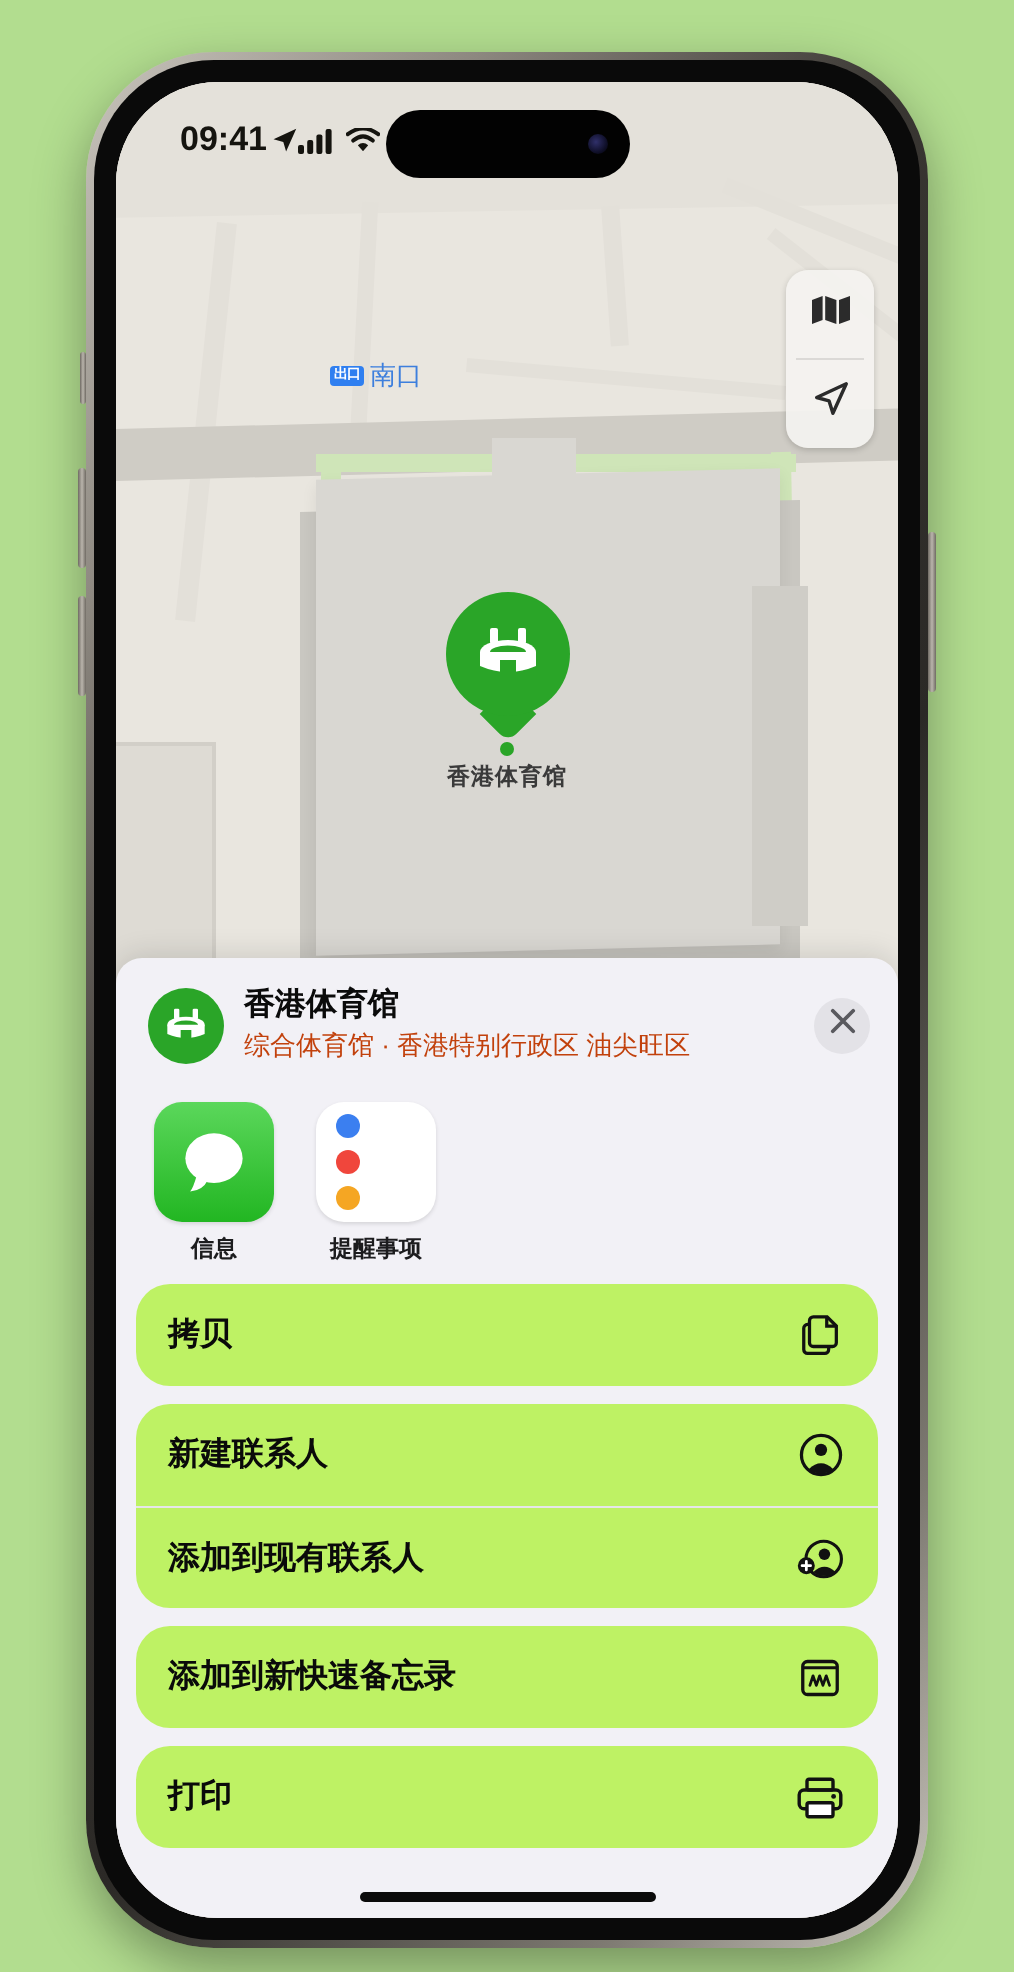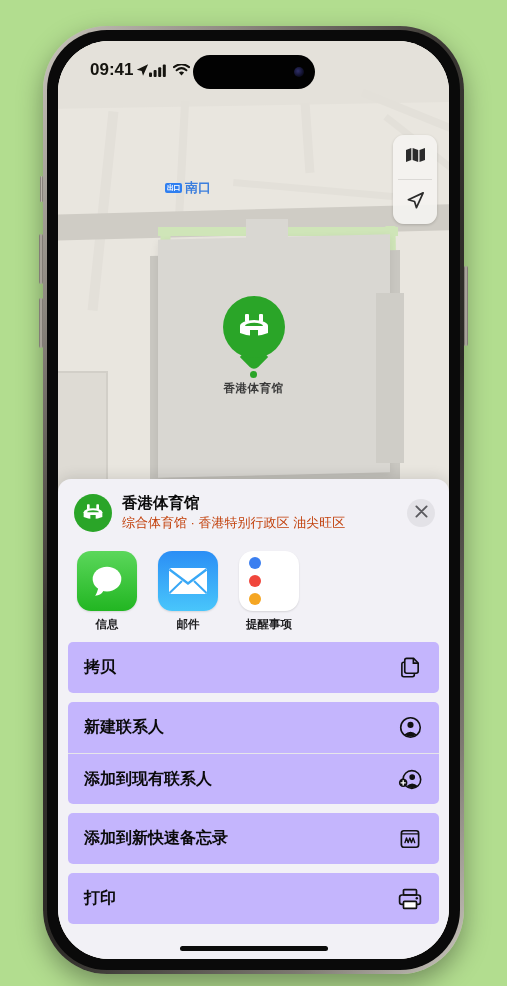--- a/index.html
+++ b/index.html
@@ -133,21 +133,21 @@
     font-size: 7px;
     font-weight: bold;
     padding: 1px 2px;
     border-radius: 2px;
     line-height: 8px;
     letter-spacing: -0.5px;
   }
   #transit-text {
     color: #3d7fdd;
     font-size: 13px;
-    font-weight: bold;
+    font-weight: normal;
   }
 
   
   #status-bar {
     position: absolute;
     top: 0; left: 0; right: 0;
     height: 52px;
     display: flex;
     align-items: center;
     justify-content: flex-start;
@@ -310,22 +310,22 @@
   .ic-notes { background: #ffffff; }
   .notes-top { height: 17px; background: linear-gradient(180deg,#ffc60b 0%,#f6b000 100%); }
   .notes-perf { height: 4px; background: repeating-linear-gradient(90deg,#bfbfbf 0 1.5px,transparent 1.5px 4px); }
   .notes-line { height: 1.5px; background: #d8d8d8; margin-top: 11px; }
   .ic-reminders { background: #ffffff; display:flex; flex-direction:column; justify-content:center; gap:6px; padding-left:10px; box-sizing:border-box; }
   .rem-dot { width: 12px; height: 12px; border-radius: 50%; }
 
   
   #action-list { padding: 0 10px; }
   .action-group {
-    background: #c4b5fd;
-    border-radius: 5px;
+    background: #bef264;
+    border-radius: 17px;
     margin-bottom: 9px;
     overflow: hidden;
   }
   .action-row {
     display: flex;
     align-items: center;
     justify-content: space-between;
     padding: 0 16px;
     height: 51px;
     box-sizing: border-box;
@@ -496,30 +496,20 @@
           <div class="app-item">
             <div class="app-icon ic-messages">
               <svg width="42" height="42" viewBox="0 0 44 44" aria-hidden="true">
                 <ellipse cx="22" cy="20" rx="15" ry="13" fill="#fff"></ellipse>
                 <path d="M13 29 Q11 36 9.5 37.5 Q16 37 18.5 32 Z" fill="#fff"></path>
               </svg>
             </div>
             <div class="app-label">信息</div>
           </div>
 
-          <div class="app-item">
-            <div class="app-icon ic-mail">
-              <svg width="40" height="30" viewBox="0 0 40 30" aria-hidden="true">
-                <rect x="1" y="2" width="38" height="26" rx="2.5" fill="#fff"></rect>
-                <path d="M1.5 3.5 L20 17.5 L38.5 3.5" fill="none" stroke="#39a8f6" stroke-width="2.4"></path>
-                <path d="M1.5 27 L14 15 M38.5 27 L26 15" fill="none" stroke="#39a8f6" stroke-width="2"></path>
-              </svg>
-            </div>
-            <div class="app-label">邮件</div>
-          </div>
 
 
           <div class="app-item">
             <div class="app-icon ic-reminders">
               <div class="rem-dot" style="background:#3b7ff0;"></div>
               <div class="rem-dot" style="background:#f0463c;"></div>
               <div class="rem-dot" style="background:#f5a623;"></div>
             </div>
             <div class="app-label">提醒事项</div>
           </div>

